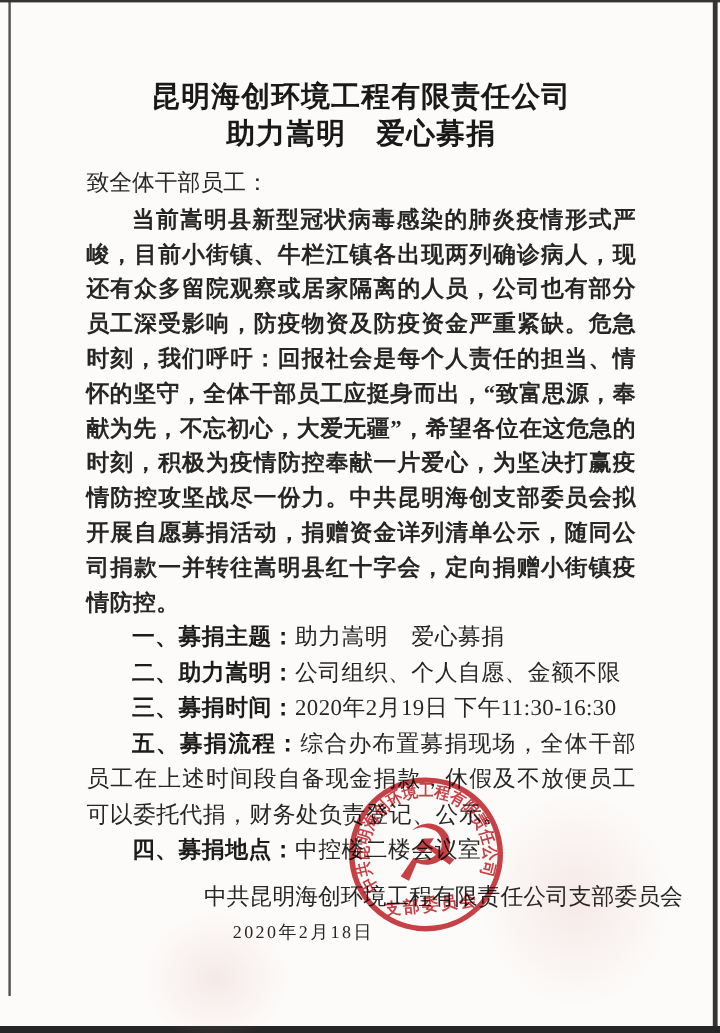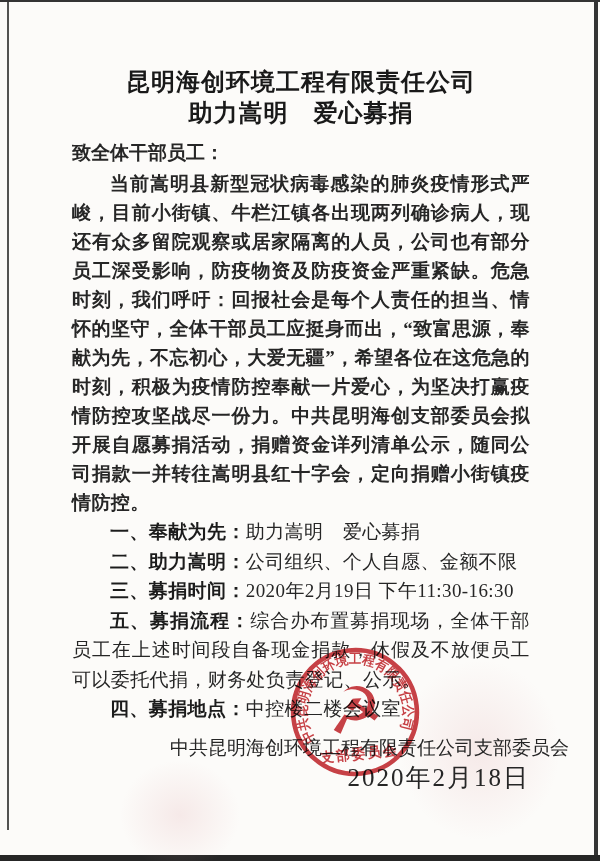--- a/index.html
+++ b/index.html
@@ -29,33 +29,32 @@
   .smudge-1 { left: 120px; top: 760px; width: 120px; height: 110px; }
   .smudge-2 { left: 400px; top: 660px; width: 160px; height: 180px; }
 
   .content {
     position: absolute;
     left: 72px; top: 66px;
     width: 458px;
   }
   .title {
     text-align: center;
-    font-family: Liberation Sans, sans-serif;
+    font-family: Liberation Serif, serif;
     font-weight: 700;
     font-size: 24px;
     line-height: 31px;
     color: #191919;
     letter-spacing: 1px;
     margin: 0;
   }
   .salutation {
     margin: 11px 0 0 0;
     font-size: 19px;
     line-height: 28px;
-    font-weight: bold;
   }
   .body-para {
     margin: 2px 0 0 0;
     font-size: 19px;
     line-height: 29px;
     text-align: justify;
     text-indent: 2em;
     letter-spacing: 0.4px;
     font-weight: bold;
   }
@@ -74,23 +73,23 @@
   .closing-signature {
     margin: 9px 0 0 0;
     font-size: 19px;
     line-height: 30px;
     text-align: center;
     padding-left: 98px;
     white-space: nowrap;
   }
   .closing-date {
     margin: 1px 0 0 0;
-    font-size: 25px;
+    font-size: 15px;
     line-height: 28px;
-    text-align: right;
+    text-align: left;
     padding-left: 122px;
     letter-spacing: 2px;
   }
   
   .seal {
     position: absolute;
     left: 284px; top: 641px;
     width: 142px; height: 142px;
     transform: rotate(-6deg);
     opacity: 0.88;
@@ -128,21 +127,21 @@
 
   <div class="content">
 
     <h1 class="title">昆明海创环境工程有限责任公司</h1>
     <h1 class="title">助力嵩明　爱心募捐</h1>
 
     <p class="salutation">致全体干部员工：</p>
 
     <p class="body-para">当前嵩明县新型冠状病毒感染的肺炎疫情形式严峻，目前小街镇、牛栏江镇各出现两列确诊病人，现还有众多留院观察或居家隔离的人员，公司也有部分员工深受影响，防疫物资及防疫资金严重紧缺。危急时刻，我们呼吁：回报社会是每个人责任的担当、情怀的坚守，全体干部员工应挺身而出，“致富思源，奉献为先，不忘初心，大爱无疆”，希望各位在这危急的时刻，积极为疫情防控奉献一片爱心，为坚决打赢疫情防控攻坚战尽一份力。中共昆明海创支部委员会拟开展自愿募捐活动，捐赠资金详列清单公示，随同公司捐款一并转往嵩明县红十字会，定向捐赠小街镇疫情防控。</p>
 
-    <p class="item"><span class="item-number">一、</span><span class="item-label">奉献为先：</span><span class="item-value">助力嵩明　爱心募捐</span></p>
+    <p class="item"><span class="item-number">一、</span><span class="item-label">募捐主题：</span><span class="item-value">助力嵩明　爱心募捐</span></p>
 
     <p class="item"><span class="item-number">二、</span><span class="item-label">助力嵩明：</span><span class="item-value">公司组织、个人自愿、金额不限</span></p>
 
     <p class="item"><span class="item-number">三、</span><span class="item-label">募捐时间：</span><span class="item-value">2020年2月19日 下午11:30-16:30</span></p>
 
     <p class="item"><span class="item-number">五、</span><span class="item-label">募捐流程：</span><span class="item-value">综合办布置募捐现场，全体干部员工在上述时间段自备现金捐款，休假及不放便员工可以委托代捐，财务处负责登记、公示。</span></p>
 
     <p class="item"><span class="item-number">四、</span><span class="item-label">募捐地点：</span><span class="item-value">中控楼二楼会议室</span></p>
 
     <p class="closing-signature">中共昆明海创环境工程有限责任公司支部委员会</p>

